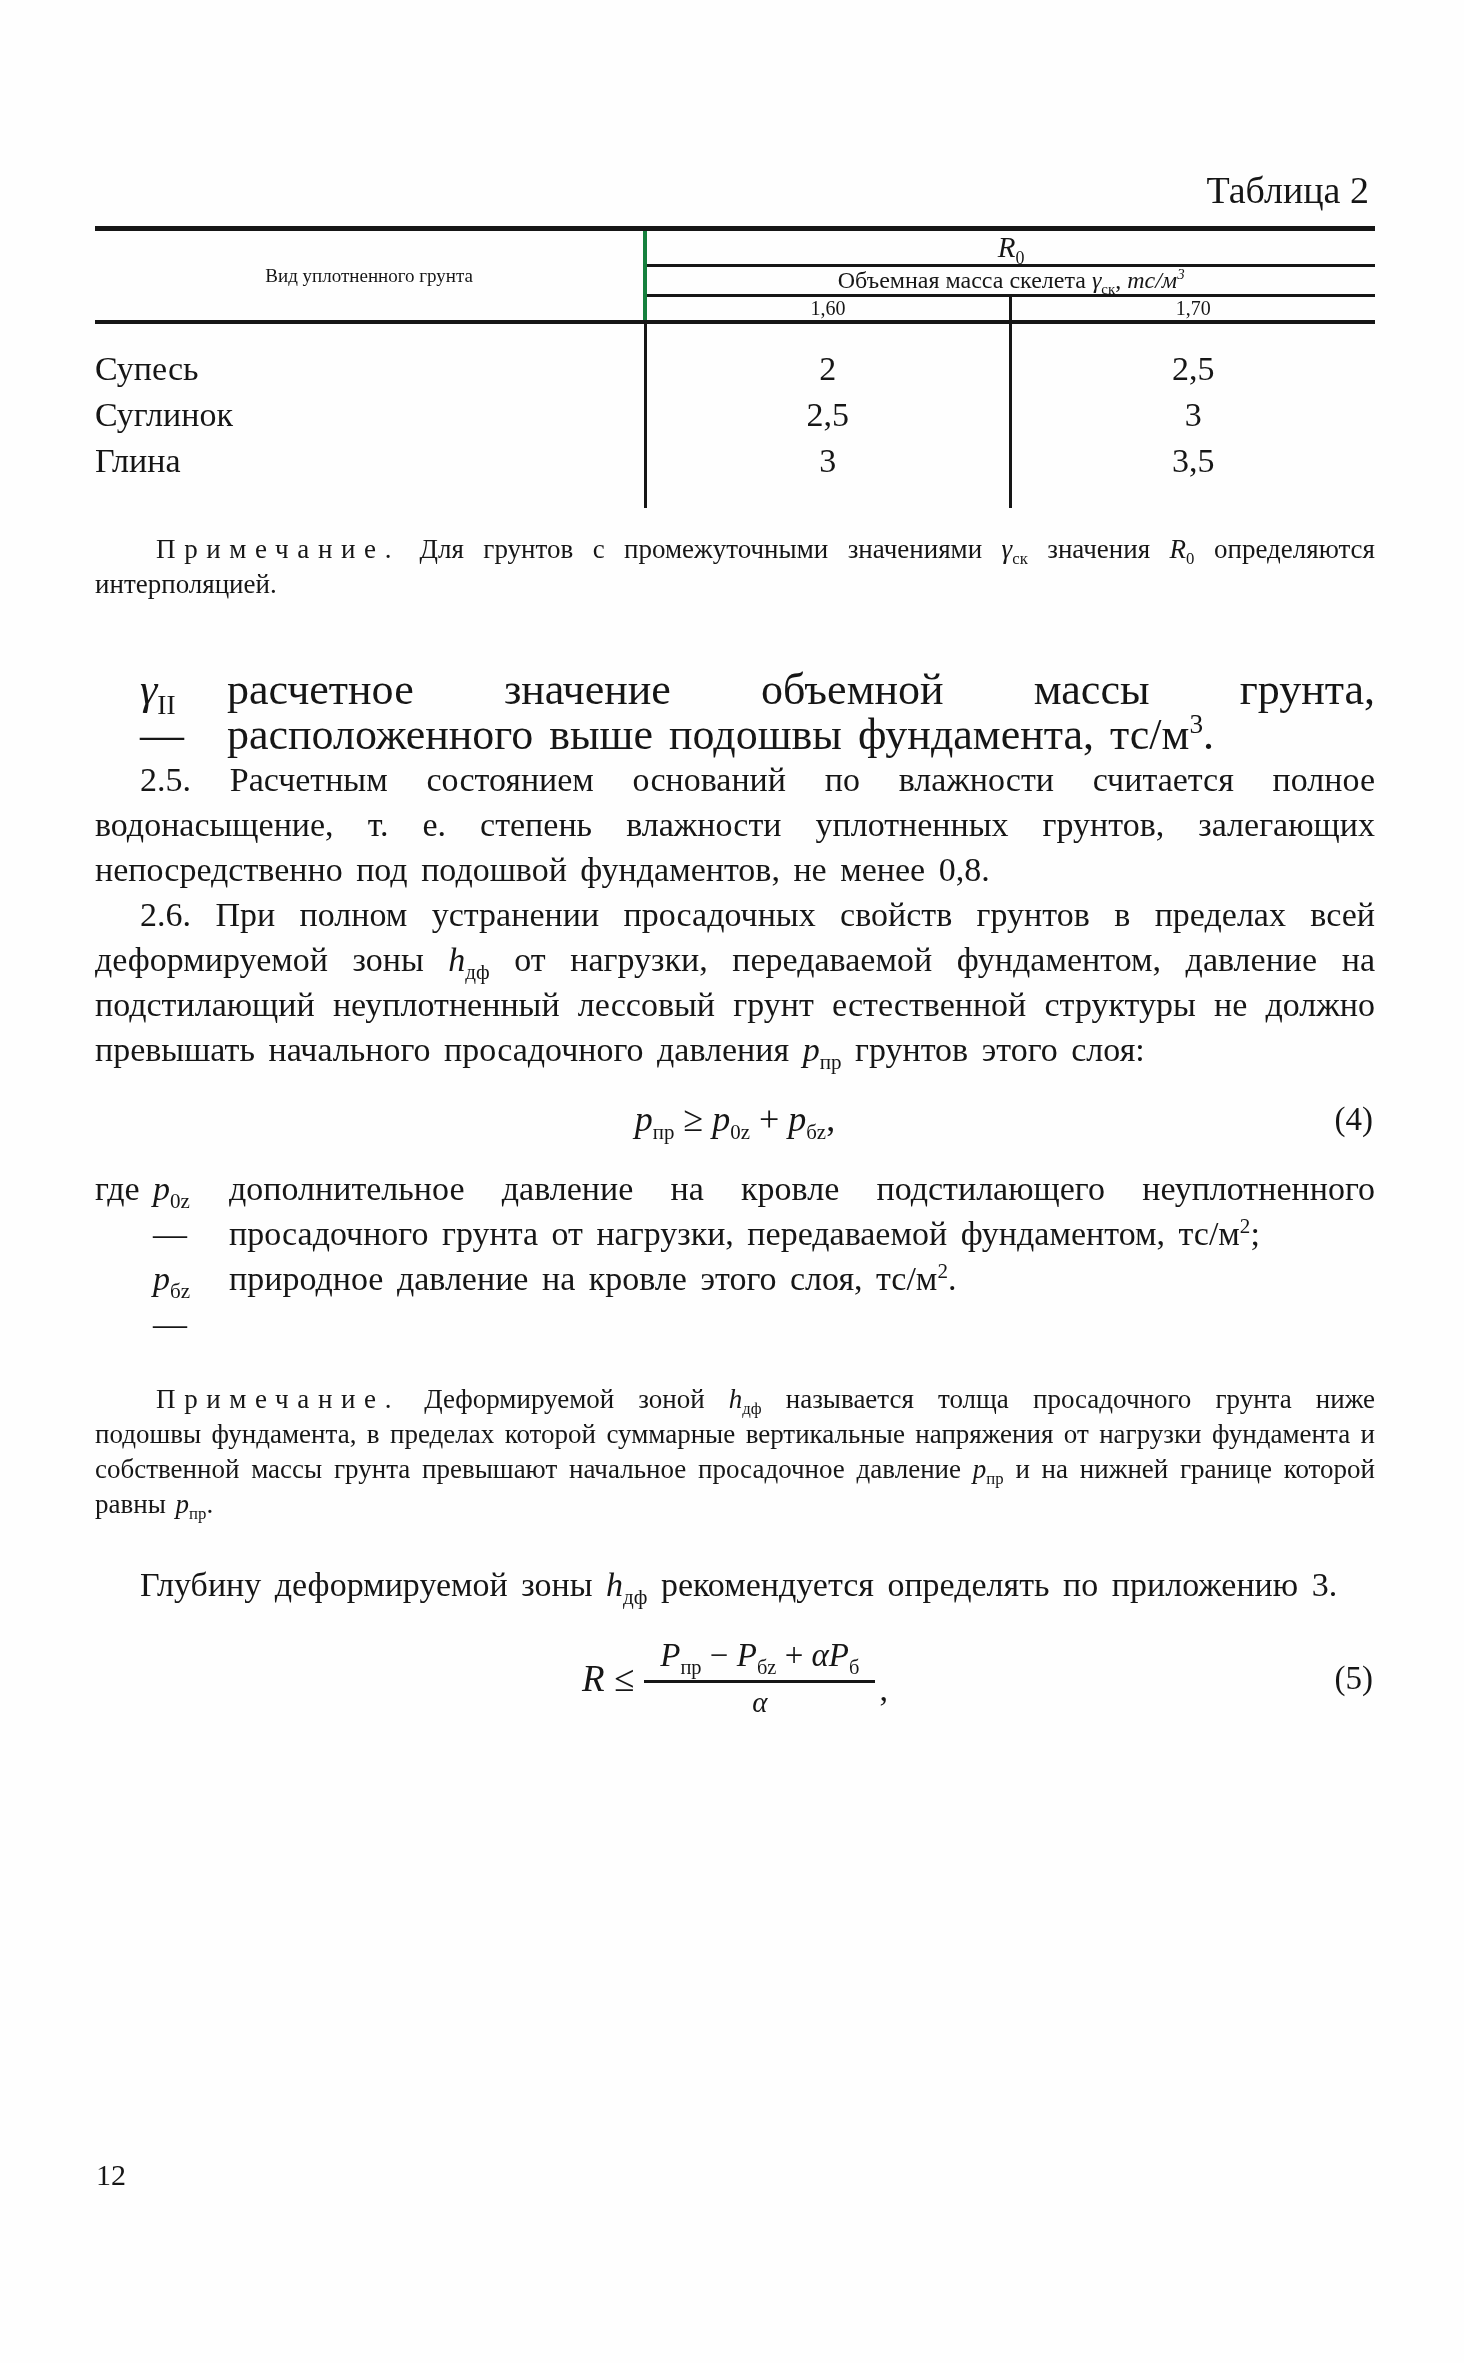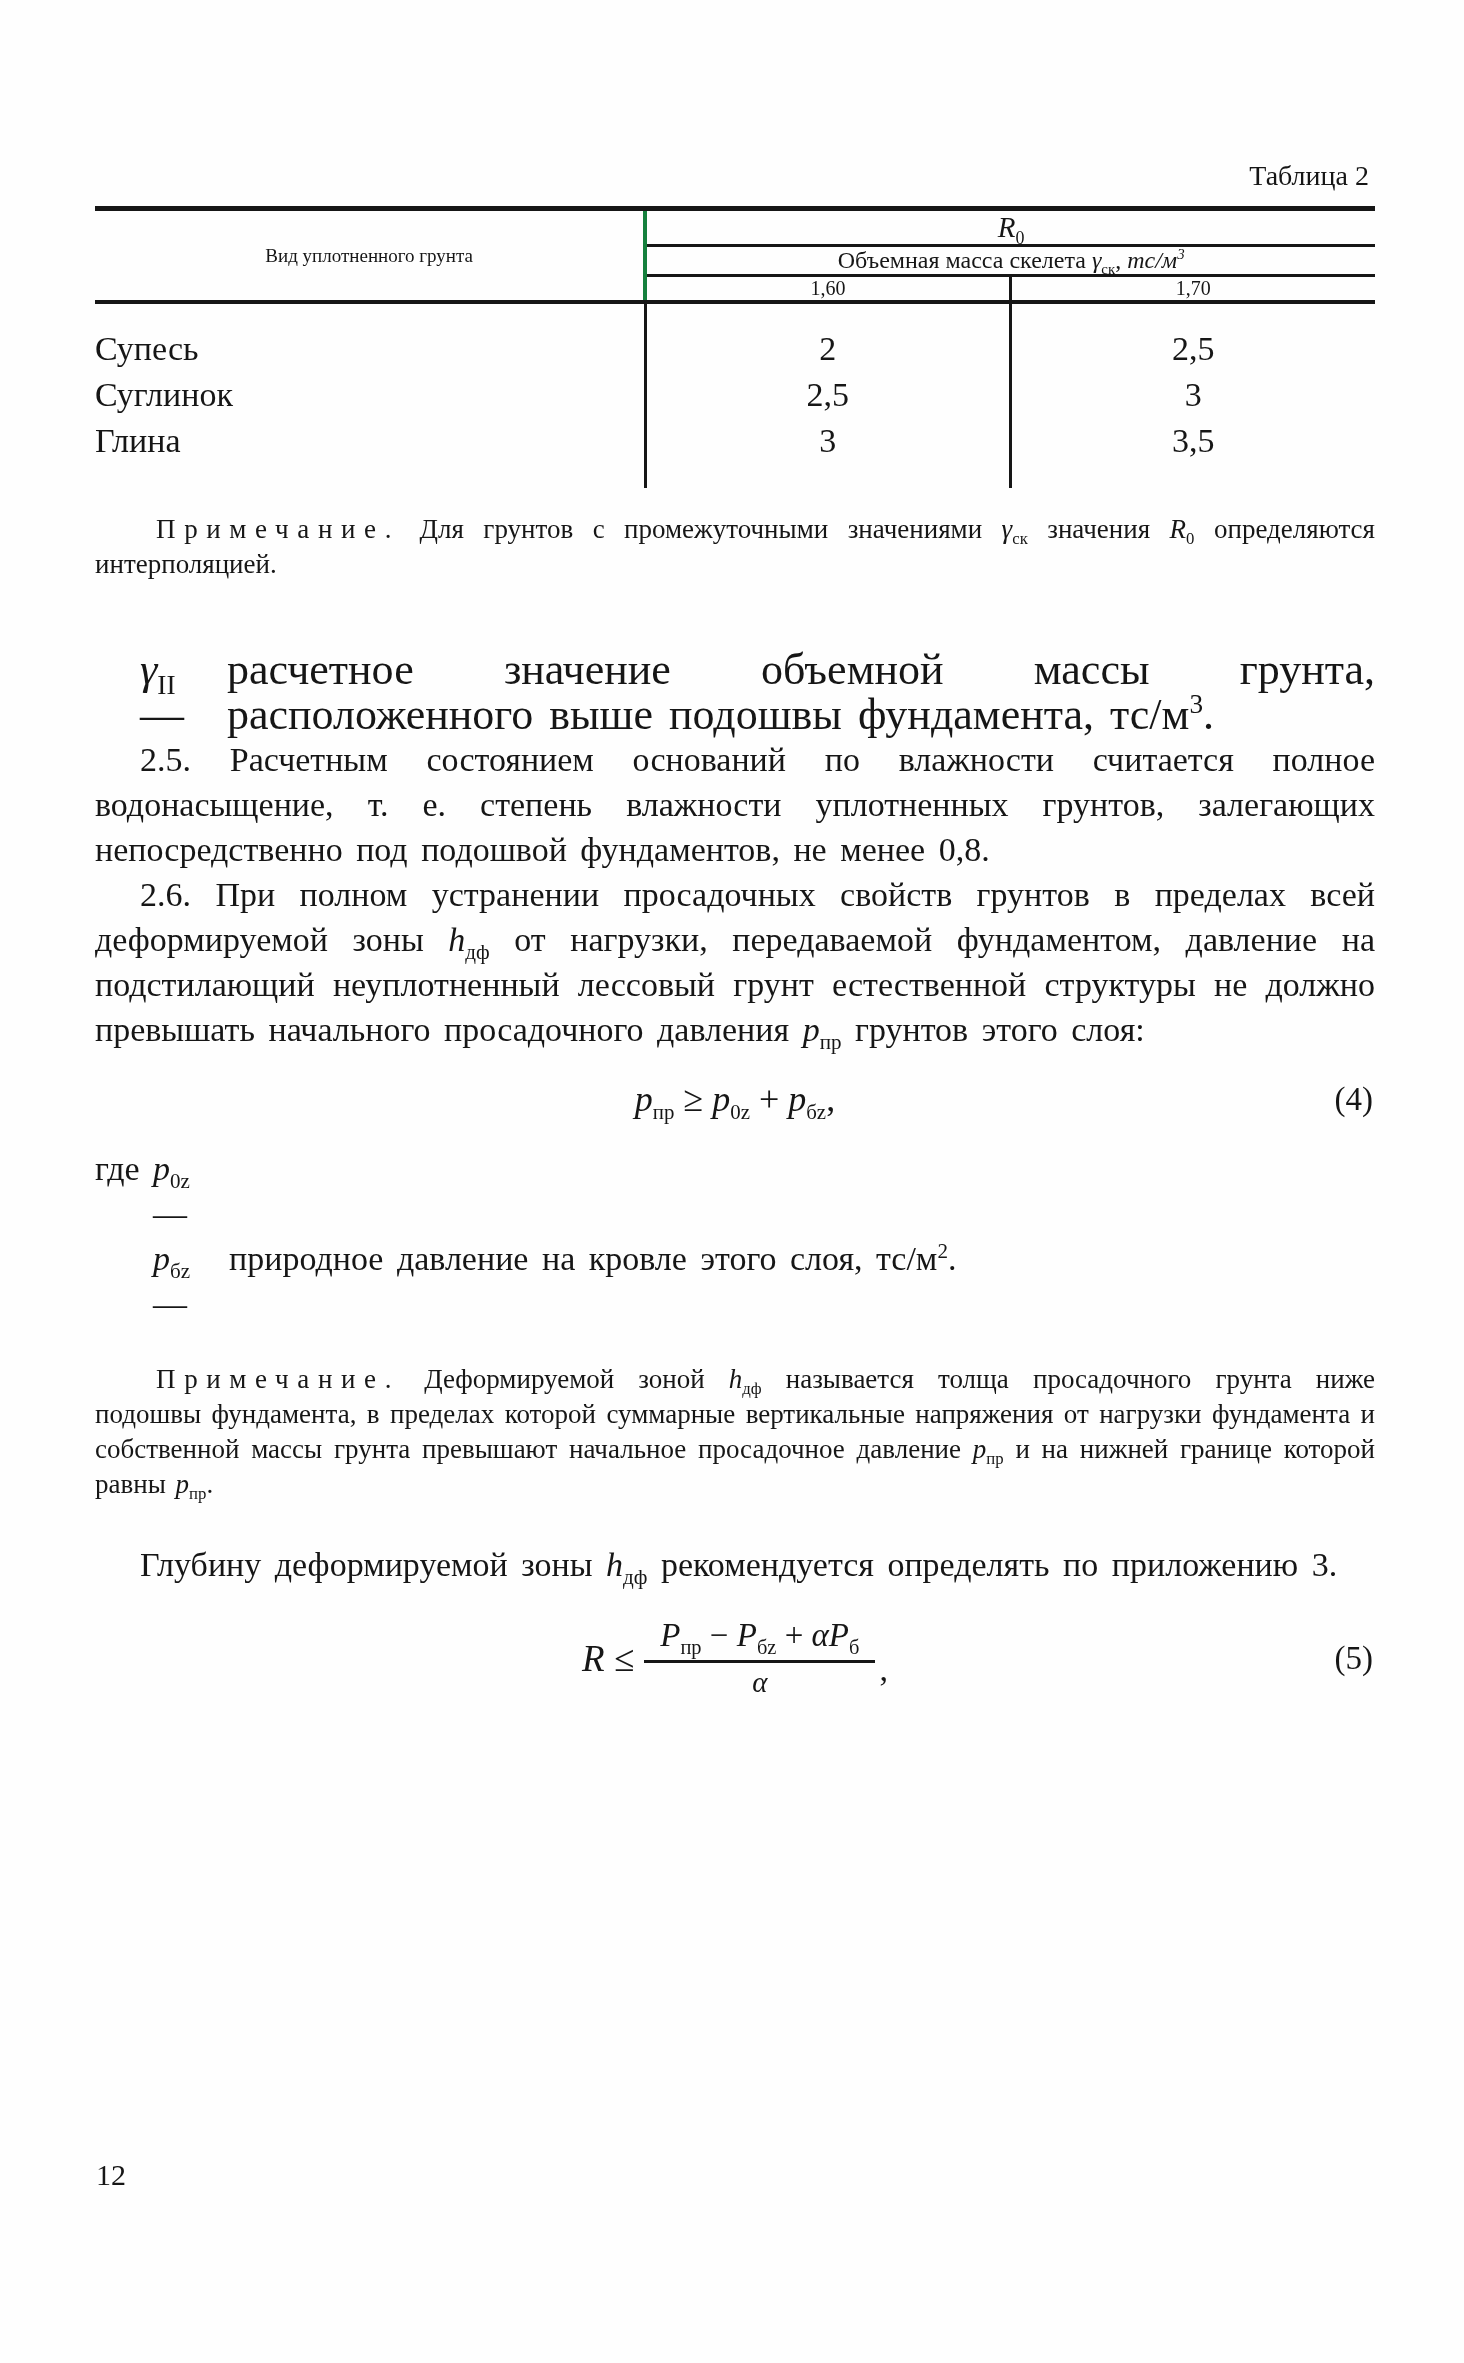--- a/index.html
+++ b/index.html
@@ -12,22 +12,22 @@
     box-sizing:border-box;
     padding:156px 89px 0 95px;
     overflow:hidden;
   }
   i { font-style:italic; }
   sub, sup { font-size:0.62em; line-height:0; }
   .spaced { letter-spacing:0.32em;margin-left:16px; }
 
   .table-caption {
     text-align:right;
-    font-size:28px;
-    margin:4px 6px 14px 0;
+    font-size:38px;
+    margin:12px 6px 14px 0;
   }
 
   table.soil-table {
     width:100%;
     border-collapse:collapse;
     border-top:5px solid #161616;
   }
   .soil-table th, .soil-table td { padding:0; font-weight:normal;font-family:Liberation Serif, serif; }
   .th-kind {
     width:43%;
@@ -181,20 +181,21 @@
 
   <div class="formula">
     <span class="formula-expr"><i>p</i><sub>пр</sub><span> ≥ </span><i>p</i><sub>0z</sub><span> + </span><i>p</i><sub>бz</sub><span>,</span></span>
     <span class="formula-number">(4)</span>
   </div>
 
   <div class="where">
     <div class="where-row">
       <span class="where-lead">где</span>
       <span class="where-label"><i>p</i><sub>0z</sub><span> —</span></span>
+      <span class="where-body"><span>дополнительное давление на кровле подстилающего неуплотненного просадочного грунта от нагрузки, передаваемой фундаментом, тс/м</span><sup>2</sup><span>;</span></span>
     </div>
     <div class="where-row">
       <span class="where-lead"></span>
       <span class="where-label"><i>p</i><sub>бz</sub><span> —</span></span>
       <span class="where-body"><span>природное давление на кровле этого слоя, тс/м</span><sup>2</sup><span>.</span></span>
     </div>
   </div>
 
   <p class="note-block"><span class="spaced">Примечание.</span><span> Деформируемой зоной </span><i>h</i><sub>дф</sub><span> называется толща просадочного грунта ниже подошвы фундамента, в пределах которой суммарные вертикальные напряжения от нагрузки фундамента и собственной массы грунта превышают начальное просадочное давление </span><i>p</i><sub>пр</sub><span> и на нижней границе которой равны </span><i>p</i><sub>пр</sub><span>.</span></p>
 

